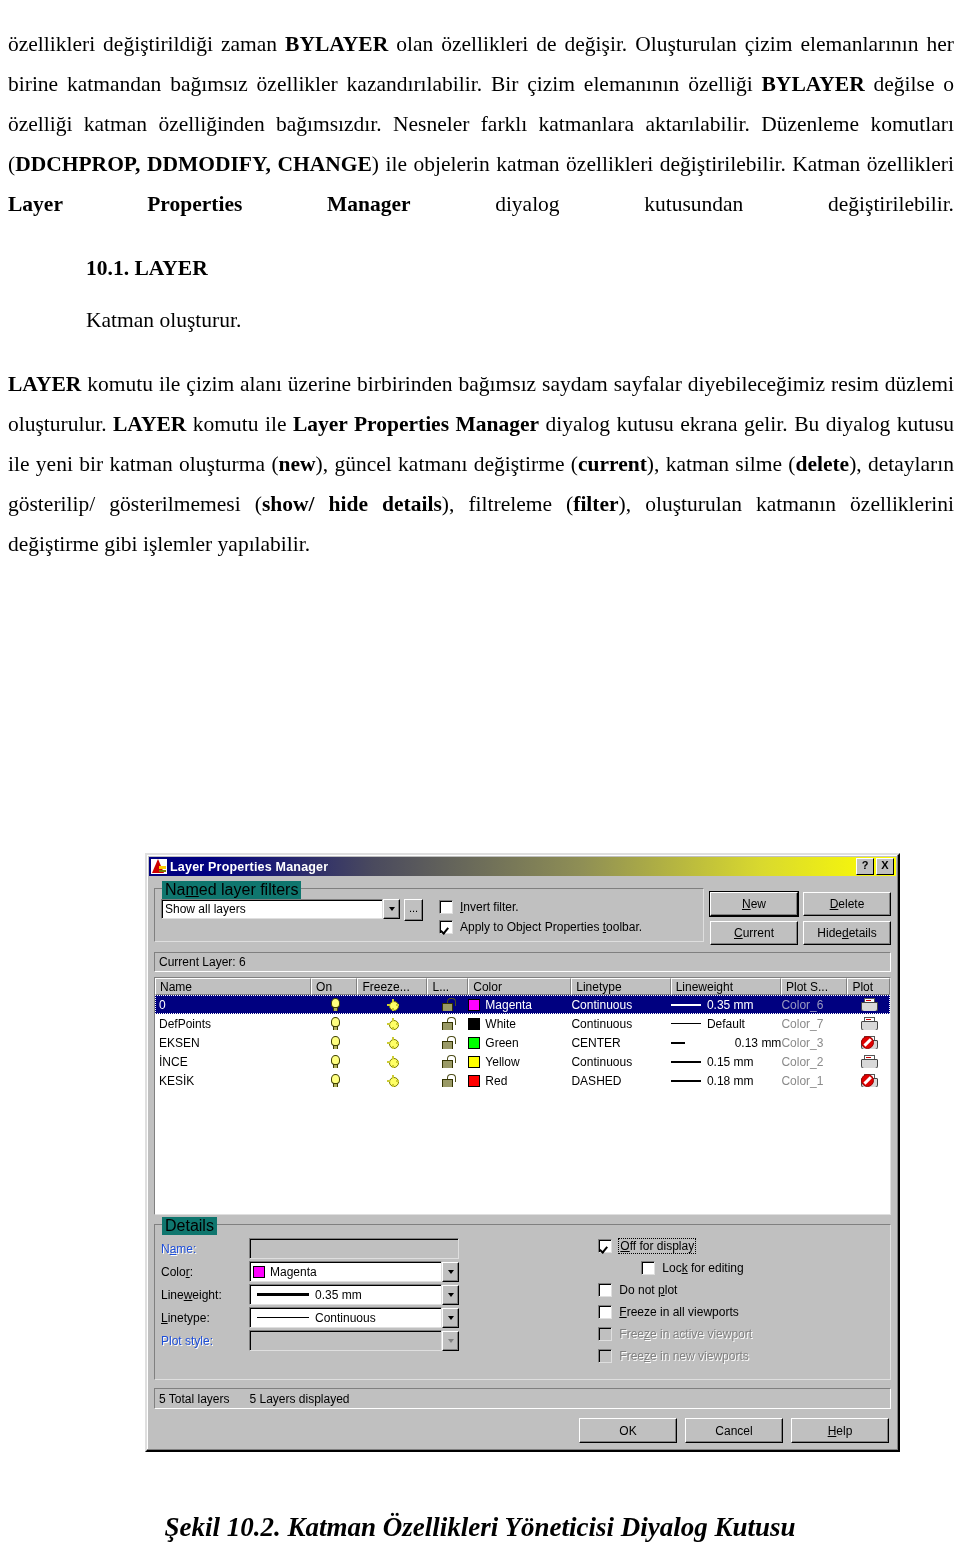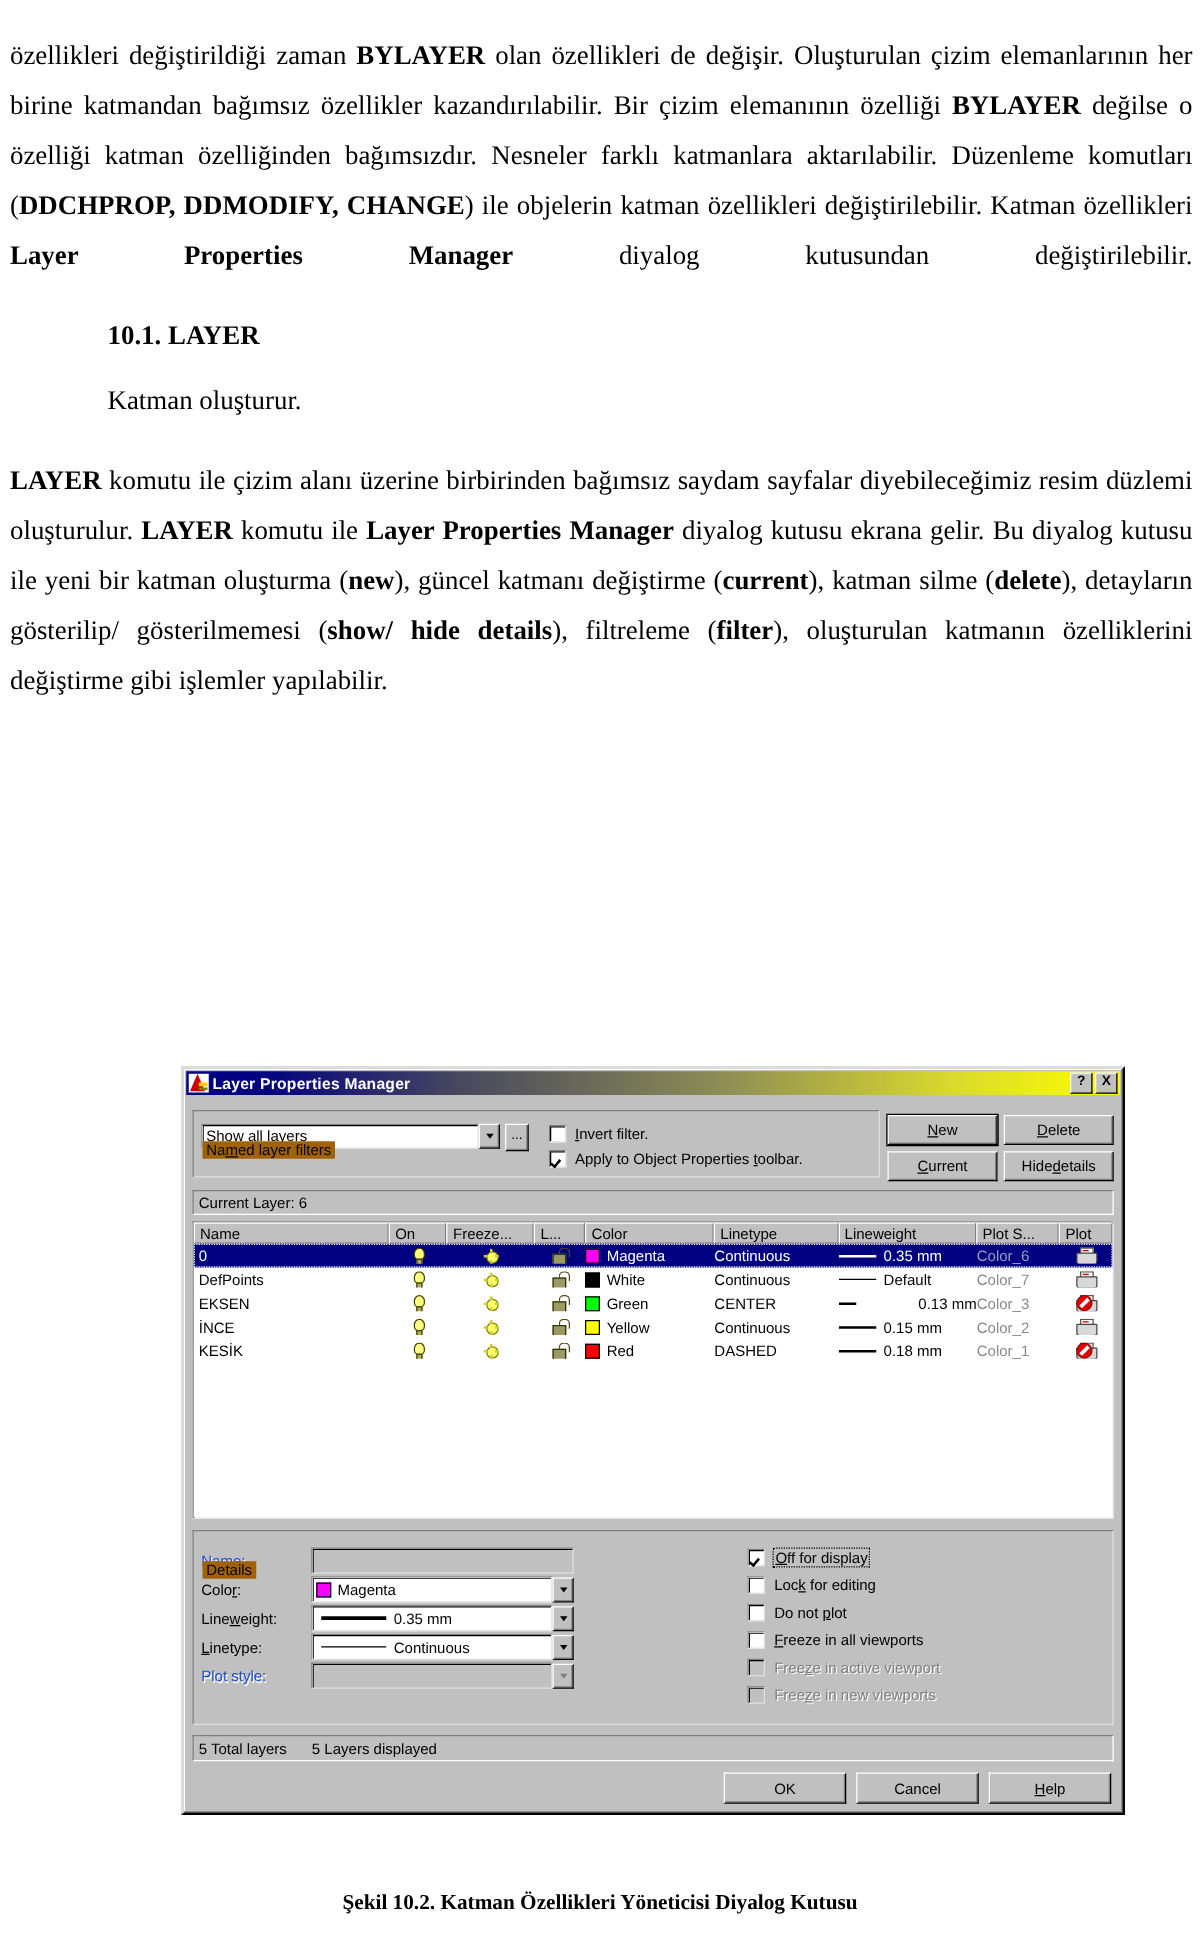--- a/index.html
+++ b/index.html
@@ -70,22 +70,22 @@
   }
 
   .dlg-body{padding:4px 5px 5px 5px;}
 
   
   .group{
     border:1px solid #808080;border-right-color:#dfdfdf;border-bottom-color:#dfdfdf;
     position:relative;margin-top:8px;padding:10px 6px 7px 6px;
   }
   .group > .legend{
-    position:absolute;top:-8px;left:7px;background:#a16207;padding:0 3px;
-    font-size:12px;white-space:nowrap;margin-top:32px;
+    position:absolute;top:-8px;left:7px;background:#0f766e;padding:0 3px;
+    font-size:16px;white-space:nowrap;
   }
   .u{text-decoration:underline;}
 
   .row-top{display:flex;align-items:flex-start;gap:6px;}
   .filters-group{flex:1 1 auto;margin-top:8px;}
 
   
   .field{
     background:#fff;
     border-top:1px solid #808080;border-left:1px solid #808080;
@@ -219,21 +219,21 @@
     margin-top:8px;height:19px;background:#c0c0c0;
     border-top:1px solid #808080;border-left:1px solid #808080;
     border-right:1px solid #fff;border-bottom:1px solid #fff;
     display:flex;align-items:center;padding-left:4px;font-size:12px;gap:20px;
   }
   .bottom-btns{display:flex;justify-content:flex-end;gap:8px;margin-top:9px;padding-right:2px;}
   .bottom-btns .btn{min-width:96px;height:23px;}
 
   .caption{
     position:absolute;left:0;top:1512px;width:960px;text-align:center;
-    font-size:17px;font-weight:bold;
+    font-size:27px;font-style:italic;font-weight:bold;
     font-family:"Liberation Serif","DejaVu Serif",serif;
   }
 </style>
 </head>
 <body>
 
 <div class="doc">
   <p class="para" id="para1"><span>özellikleri değiştirildiği zaman </span><b>BYLAYER</b><span> olan özellikleri de değişir. Oluşturulan çizim elemanlarının her birine katmandan bağımsız özellikler kazandırılabilir. Bir çizim elemanının özelliği </span><b>BYLAYER</b><span> değilse o özelliği katman özelliğinden bağımsızdır. Nesneler farklı katmanlara aktarılabilir. Düzenleme komutları (</span><b>DDCHPROP, DDMODIFY, CHANGE</b><span>) ile objelerin katman özellikleri değiştirilebilir. Katman özellikleri </span><b>Layer Properties Manager</b><span> diyalog kutusundan değiştirilebilir.</span></p>
   <div class="spacer24"></div>
   <h3 class="heading">10.1. LAYER</h3>
@@ -644,21 +644,21 @@
                     </span>
                   </span>
                 </div>
               </div>
             </div>
         <div class="det-right" id="det-checks">
               <div class="chk-row" style="margin-bottom: 8px;">
                 <span class="cbox on"></span>
                 <span class="chk-label" style="outline: rgb(0, 0, 0) dotted 1px; padding: 0px 1px;"><span></span><span class="u">O</span><span>ff for display</span></span>
               </div>
-              <div class="chk-row" style="margin-bottom: 8px;">
+              <div class="chk-row" style="margin-bottom: 8px; margin-left: 43px;">
                 <span class="cbox"></span>
                 <span class="chk-label"><span>Loc</span><span class="u">k</span><span> for editing</span></span>
               </div>
               <div class="chk-row" style="margin-bottom: 8px;">
                 <span class="cbox"></span>
                 <span class="chk-label"><span>Do not </span><span class="u">p</span><span>lot</span></span>
               </div>
               <div class="chk-row" style="margin-bottom: 8px;">
                 <span class="cbox"></span>
                 <span class="chk-label"><span></span><span class="u">F</span><span>reeze in all viewports</span></span>

